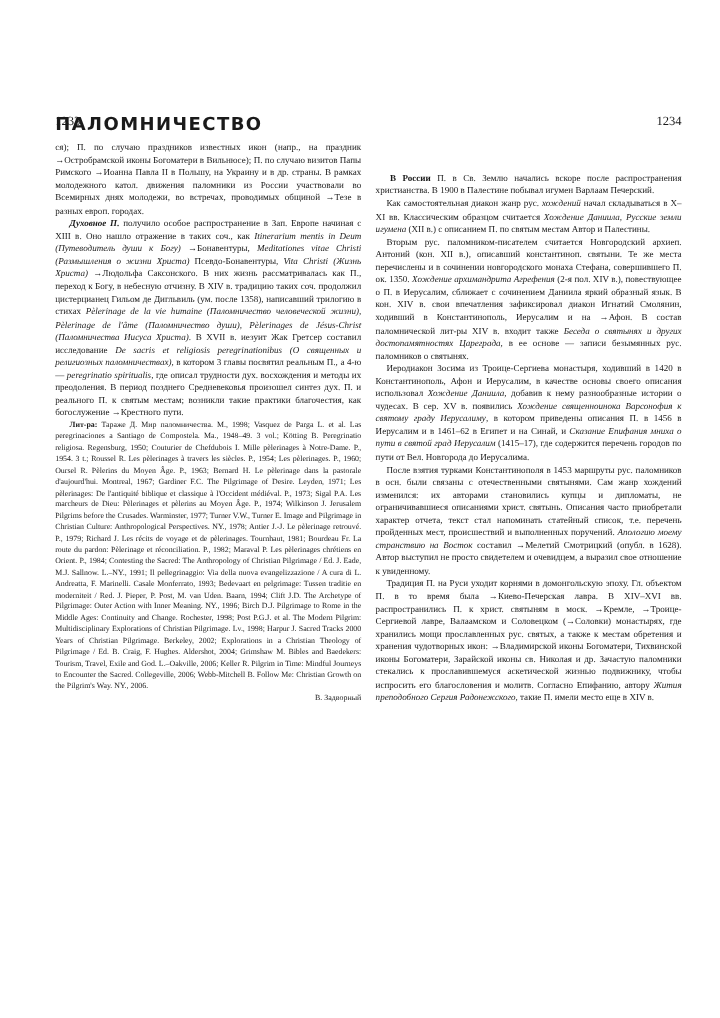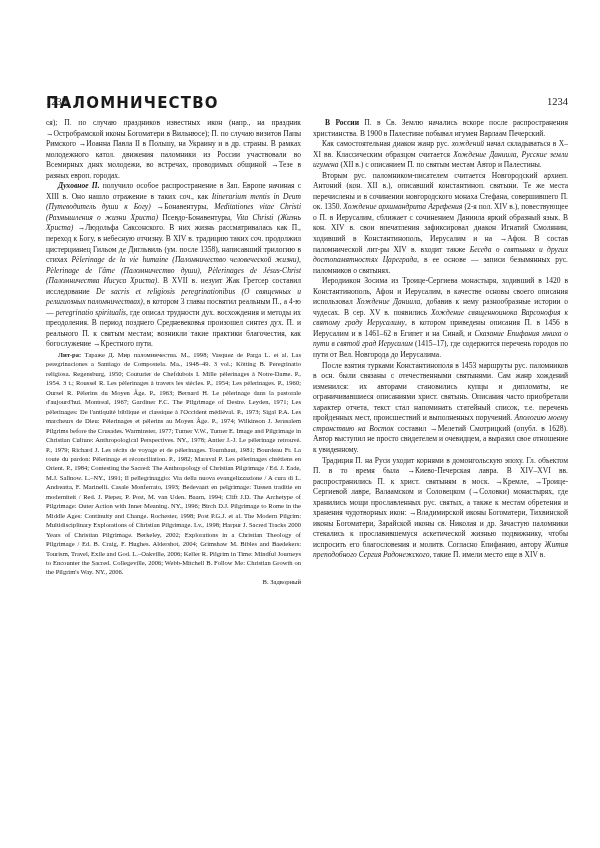--- a/index.html
+++ b/index.html
@@ -6,21 +6,21 @@
   body { width: 600px; height: 848px; position: relative; overflow: hidden;
          font-family: "Liberation Serif", "DejaVu Serif", serif; color: #1a1a1a; }
   .page { position: absolute; left: 46px; top: 96px; width: 522px; }
   .header { position: relative; height: 14px; margin-bottom: 8px; }
   .pnum { position: absolute; top: 0; font-size: 10.5px; }
   .pnum.left { left: 0; }
   .pnum.right { right: 0; }
   .title { position: absolute; left: 0; right: 0; top: -2px; 
            font-family: "DejaVu Sans", "Liberation Sans", sans-serif; font-weight: bold;
            font-size: 15px; letter-spacing: 1.2px; }
-  .cols { display: flex; justify-content: space-between; }
+  .cols { display: flex; justify-content: space-between; align-items: flex-end; }
   .col { width: 255px; font-size: 7.55px; line-height: 10.55px; text-align: justify;
          hyphens: manual; }
   .col p { margin: 0; }
   .col p.ind { text-indent: 9px; }
   .col p.noind { text-indent: 0; }
   .bib { font-size: 6.55px; line-height: 9.45px; text-align: justify; margin: 0; }
   .sig { text-align: right; font-size: 6.6px; line-height: 10px; margin: 0; }
   em, i { font-style: italic; }
   b { font-weight: bold; margin-left: 12px; }
 </style>

